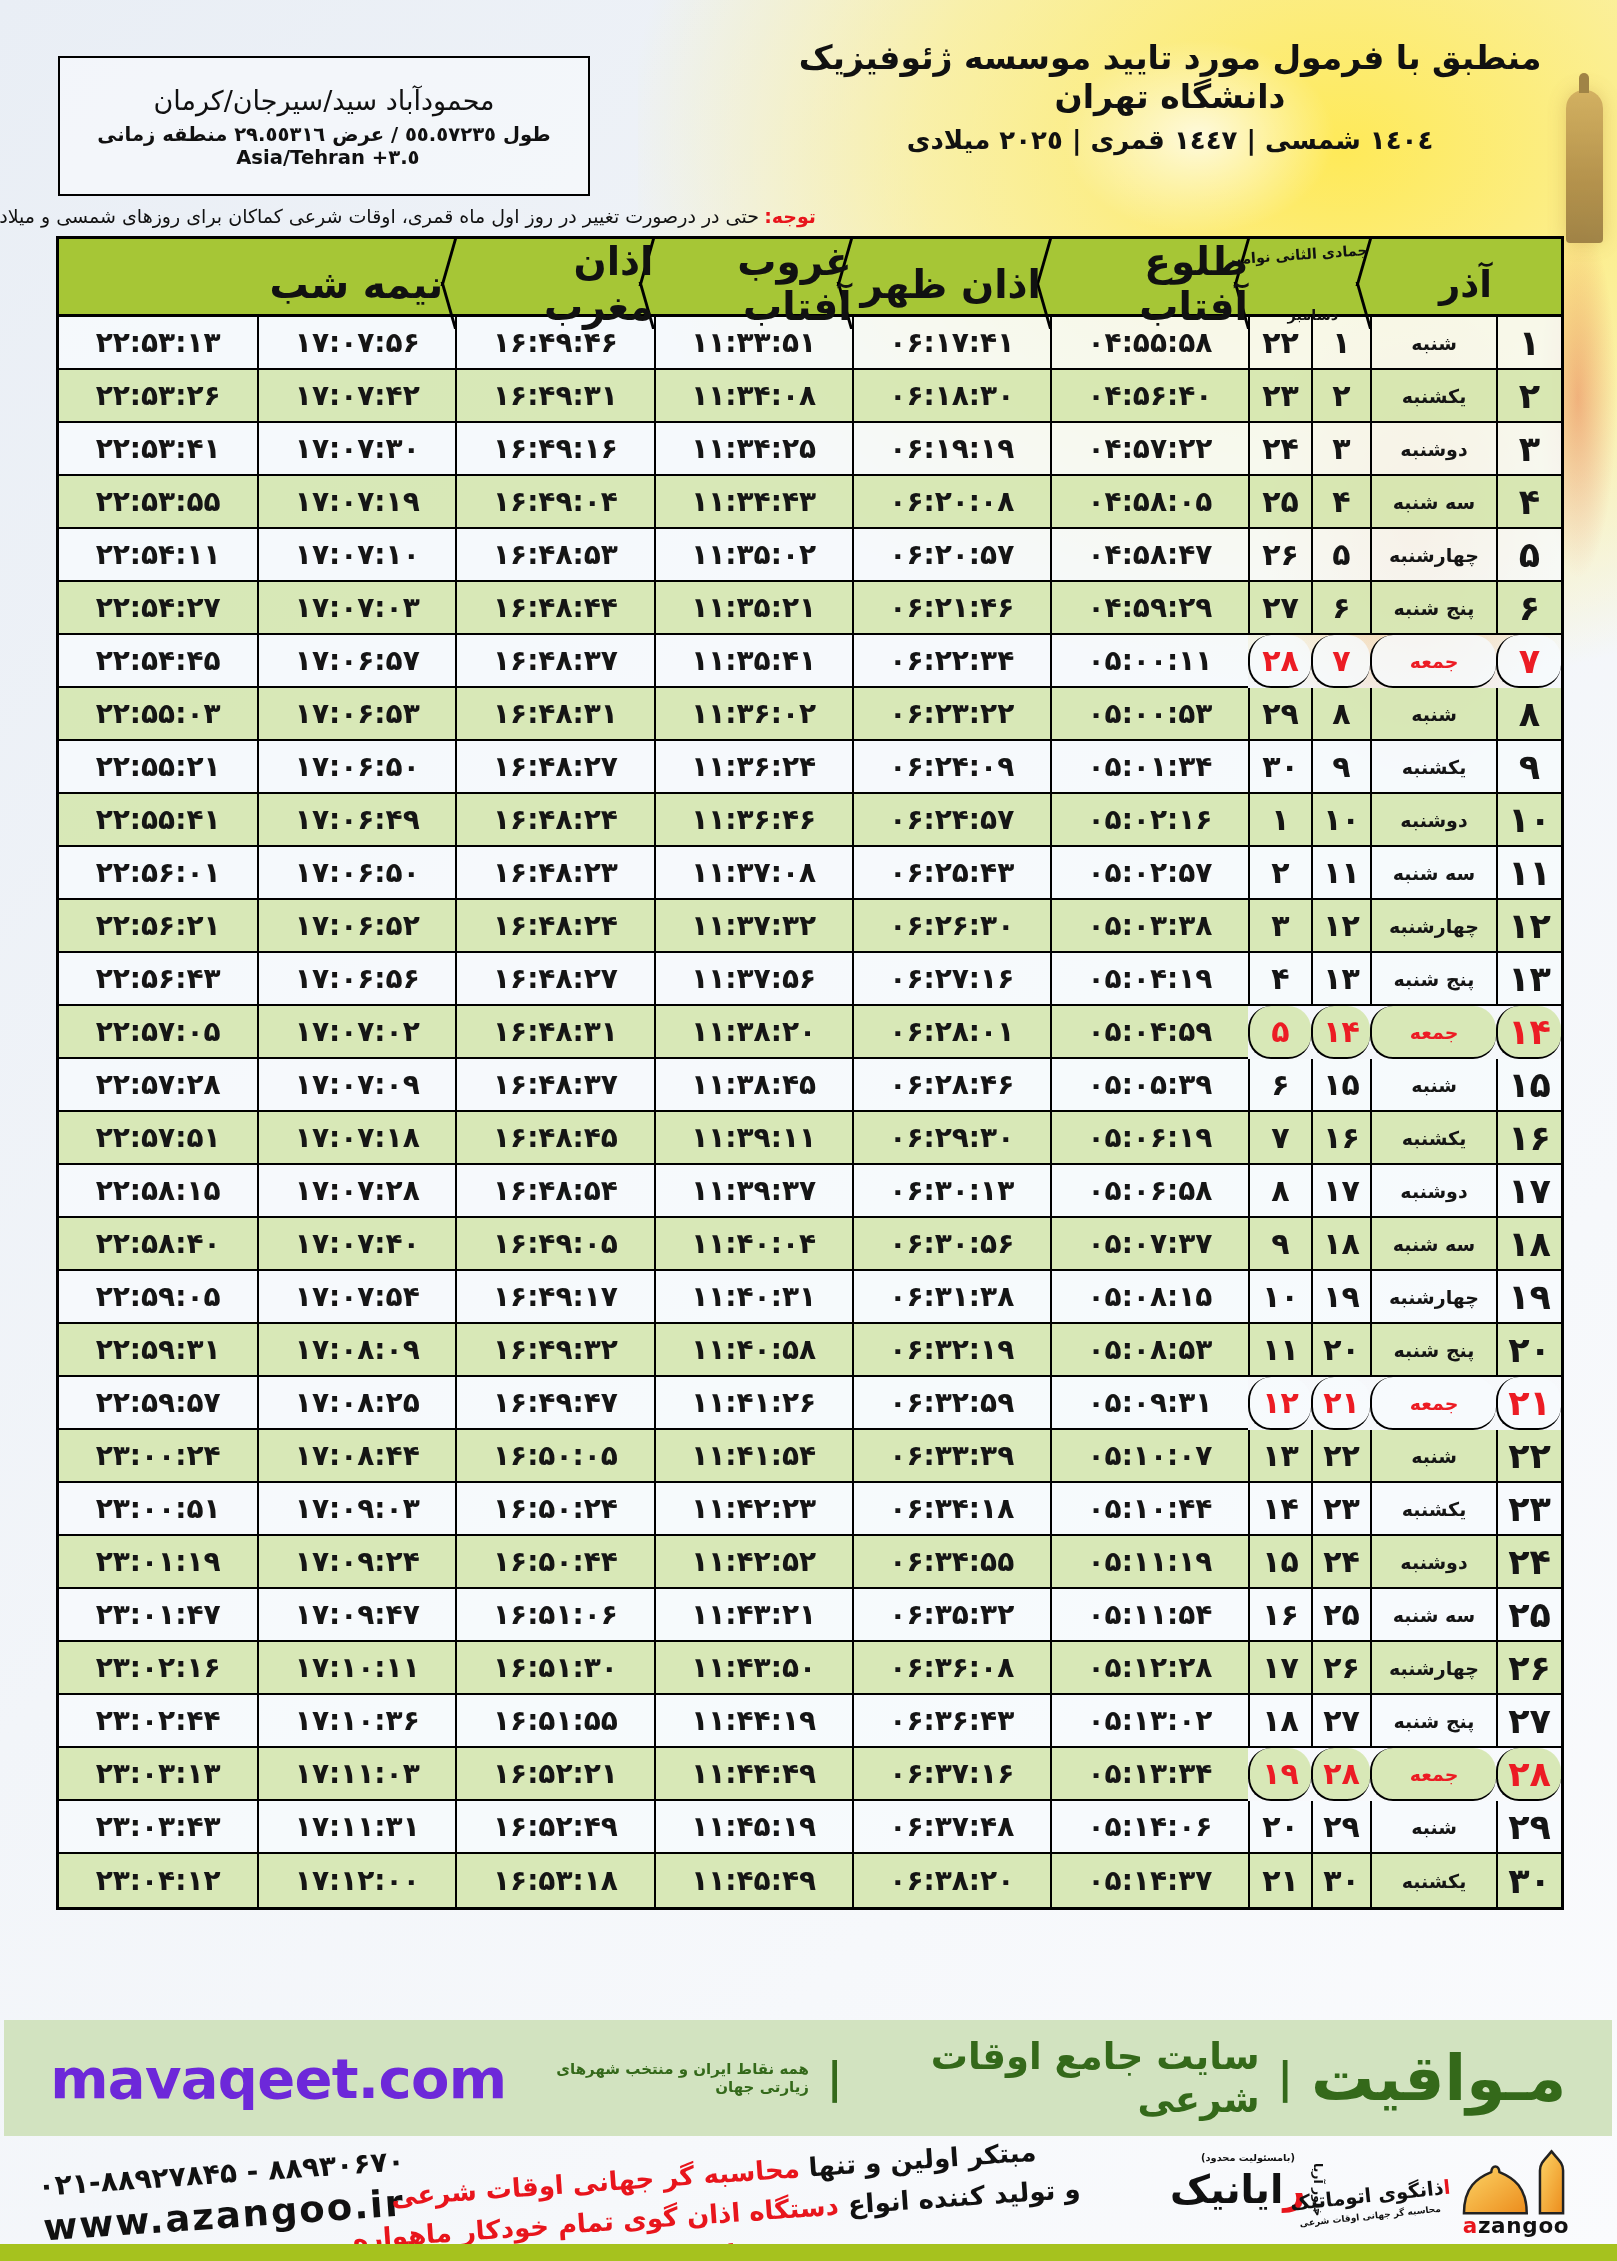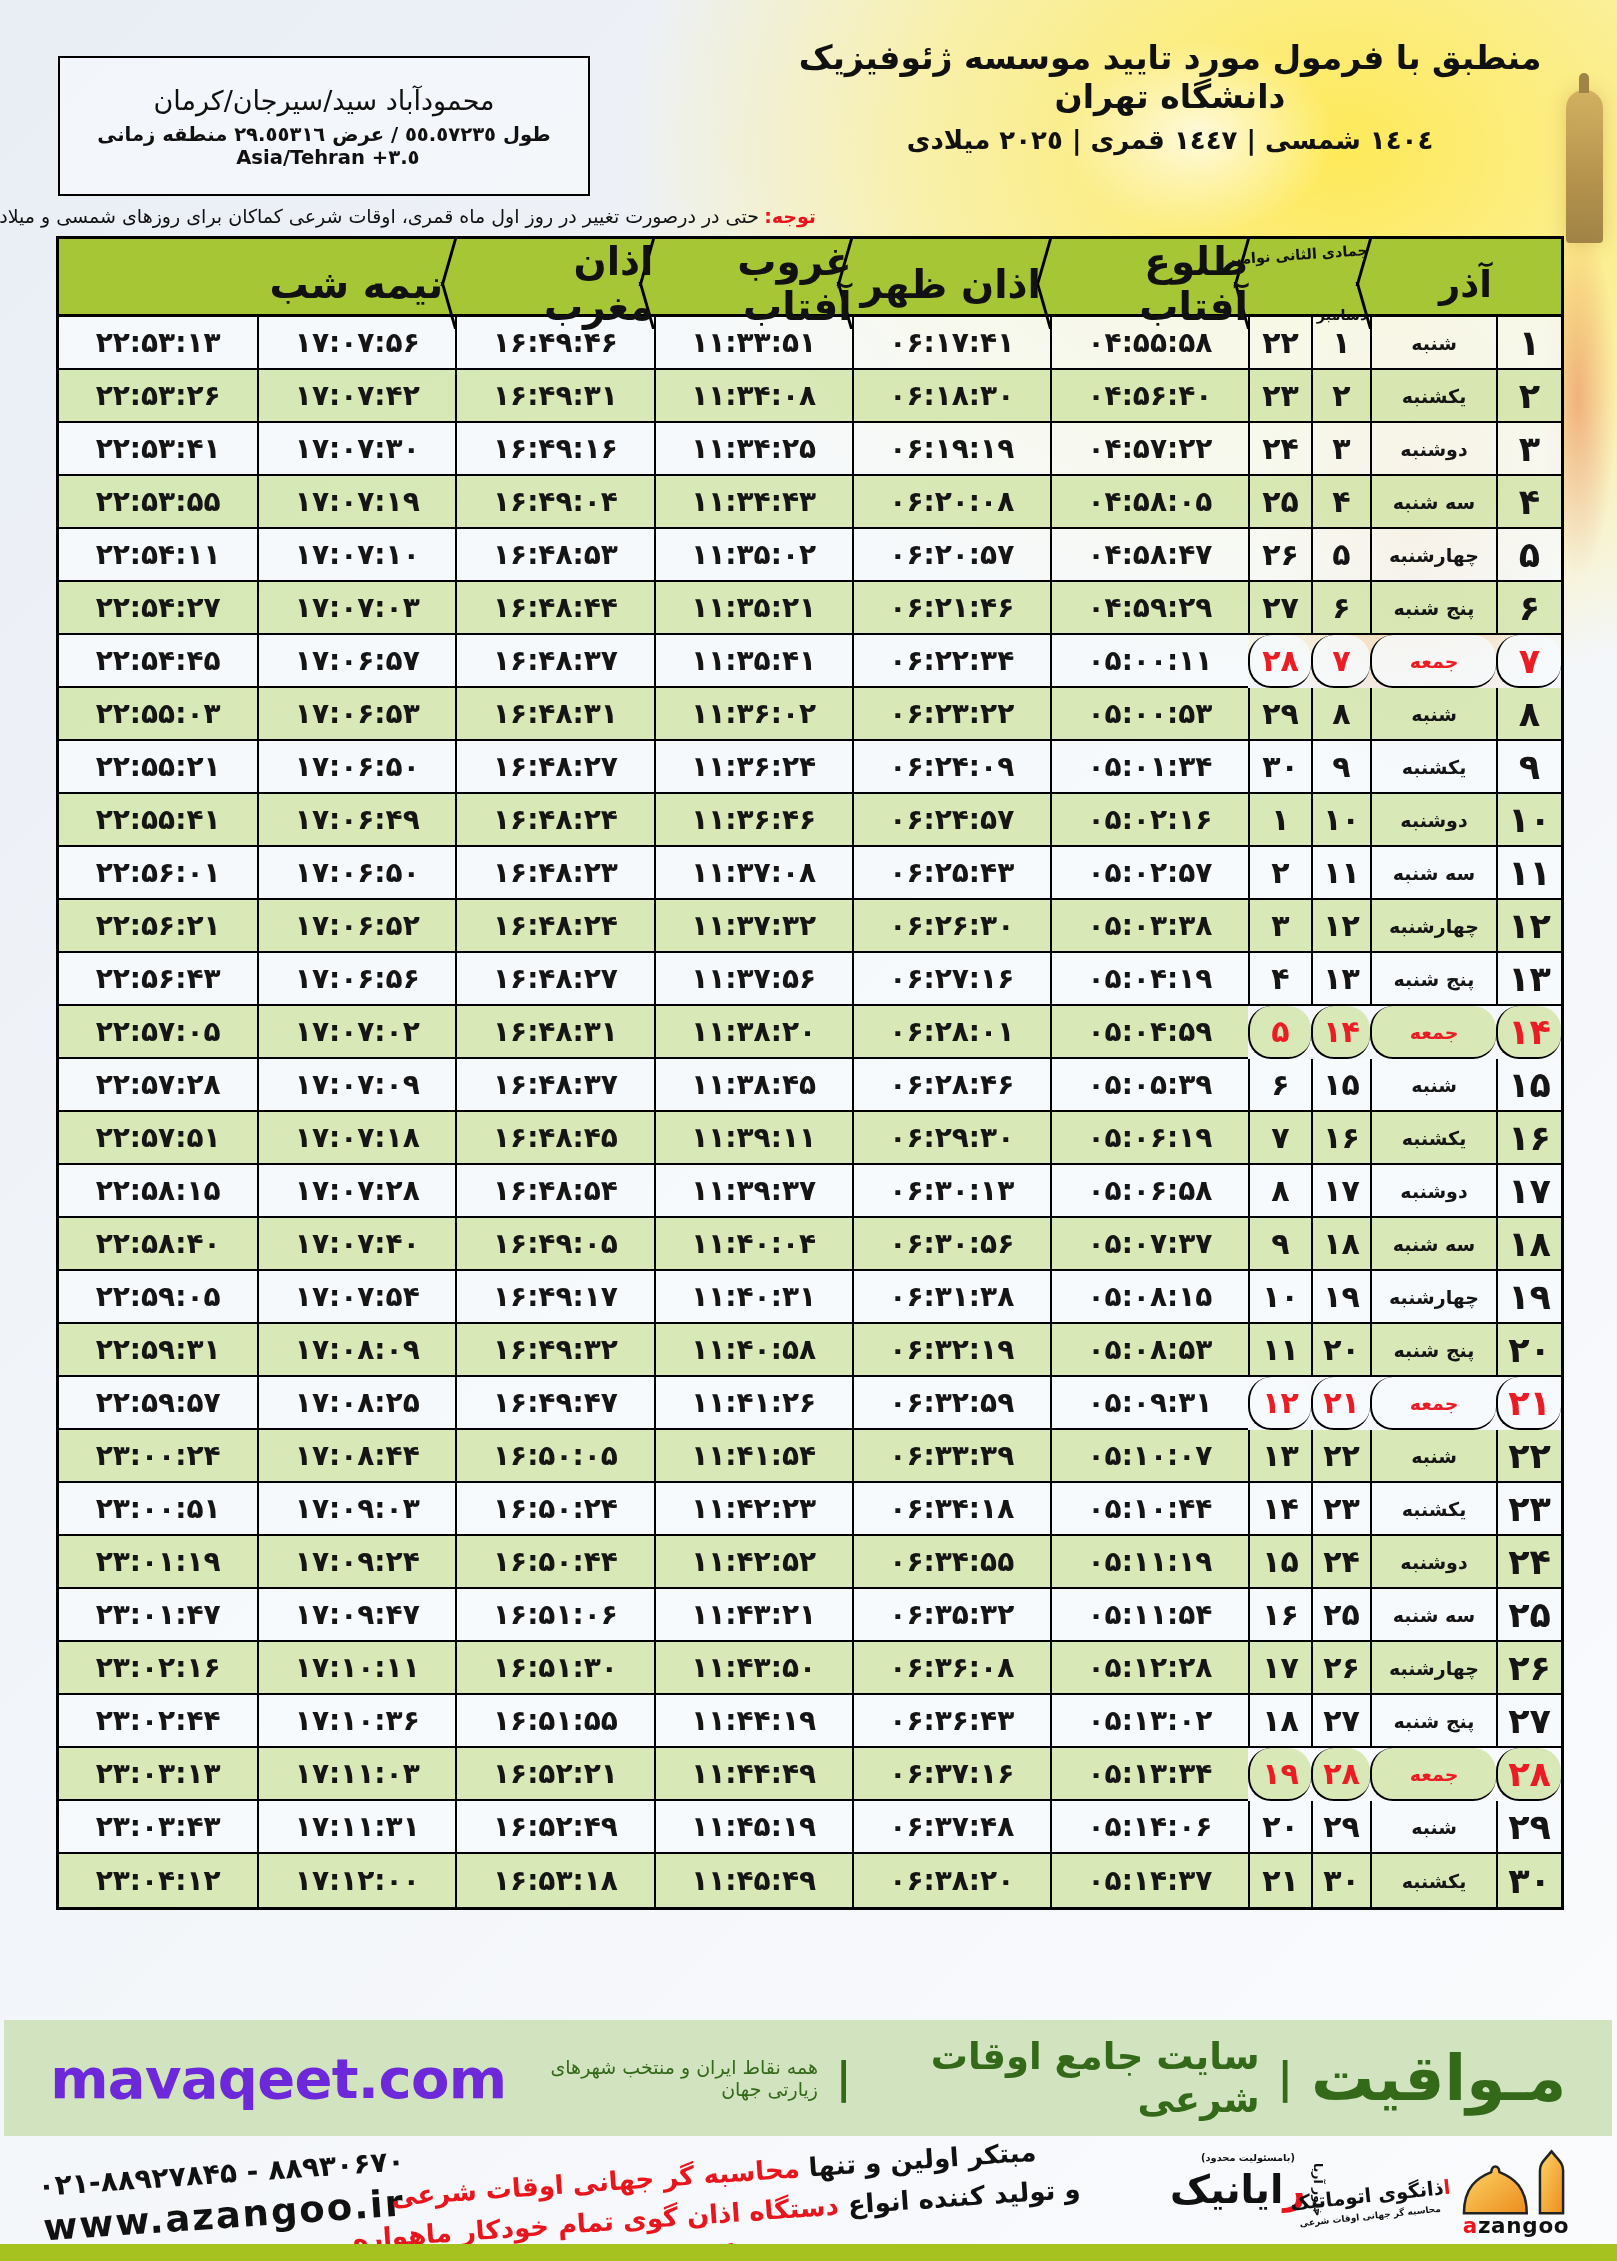--- a/index.html
+++ b/index.html
@@ -51,21 +51,21 @@
   .th { position:relative; display:flex; align-items:center; justify-content:center;
         font-weight:bold; font-size:39px; }
   .th:not(:last-child)::before { content:""; position:absolute; left:-1.3px; top:0; height:52%; width:2.6px;
         background:#000; transform:skewX(-16deg); transform-origin:top; }
   .th:not(:last-child)::after  { content:""; position:absolute; left:-1.3px; bottom:0; height:52%; width:2.6px;
         background:#000; transform:skewX(16deg); transform-origin:bottom; }
   .th-month { grid-column:span 2; font-size:37px; }
   .th-hijri { grid-column:span 2; flex-direction:column; align-items:stretch;
               justify-content:space-between; padding:6.5px 2.6px; font-size:14.4px; font-weight:bold; }
   .th-hijri .hl1 { white-space:nowrap; transform:rotate(-4deg); text-align:center; overflow:visible; }
-  .th-hijri .hl2 { text-align:right; padding-left:7.8px; }
+  .th-hijri .hl2 { text-align:center; padding-left:7.8px; }
 
   .t-body { position:absolute; left:57px; top:317px; width:1508px;
             display:grid; grid-template-columns:65px 126px 59px 63px repeat(6,1fr);
             grid-auto-rows:53px; direction:rtl; border:3.3px solid #000; border-top:none; z-index:1; }
   .td { display:flex; align-items:center; justify-content:center; font-weight:bold; color:#151515;
         border-left:2px solid #000; border-bottom:2px solid #000; }
   .td:nth-child(10n) { border-left:none; }
   .t-body .td:nth-last-child(-n+10) { border-bottom:none; }
   .td.odd  { background:rgba(247,250,253,.82); }
   .td.even { background:rgba(214,231,179,.95); }
@@ -75,21 +75,21 @@
   .td-time { font-size:28px; letter-spacing:0.7px; }
   .red { color:#ec1c24 !important;border-radius:23px; }
 
   
   .bar { position:absolute; left:5.2px; top:2020px; width:1608px; height:116px; background:#d2e3c0;
          display:flex; direction:rtl; align-items:center; justify-content:space-between; padding:0 46px; }
   .bar-right { display:flex; direction:rtl; align-items:center; gap:18px; color:#34691a; }
   .brand    { font-size:63px; font-weight:bold; }
   .bsep     { font-size:42px; font-weight:bold; }
   .site     { font-size:37px; font-weight:bold; }
-  .coverage { font-size:19px; font-weight:400; }
+  .coverage { font-size:15px; font-weight:700; }
   .domain   { font-size:56px; font-weight:bold; color:#6d28d9; letter-spacing:-0.7px; }
 
   
   .f-phones { position:absolute; left:40px; top:2157px; text-align:center; transform:rotate(-4deg); }
   .phone    { font-size:28px; font-weight:bold; letter-spacing:1.3px; }
   .site-url { font-size:37px; font-weight:bold; letter-spacing:2px; margin-top:3.9px; }
 
   .f-tagline { position:absolute; left:352px; top:2154px; width:731px; text-align:center;
                transform:rotate(-4deg); font-size:26px; font-weight:bold; line-height:1.55; }
   .tl-red { color:#e8151c; }

